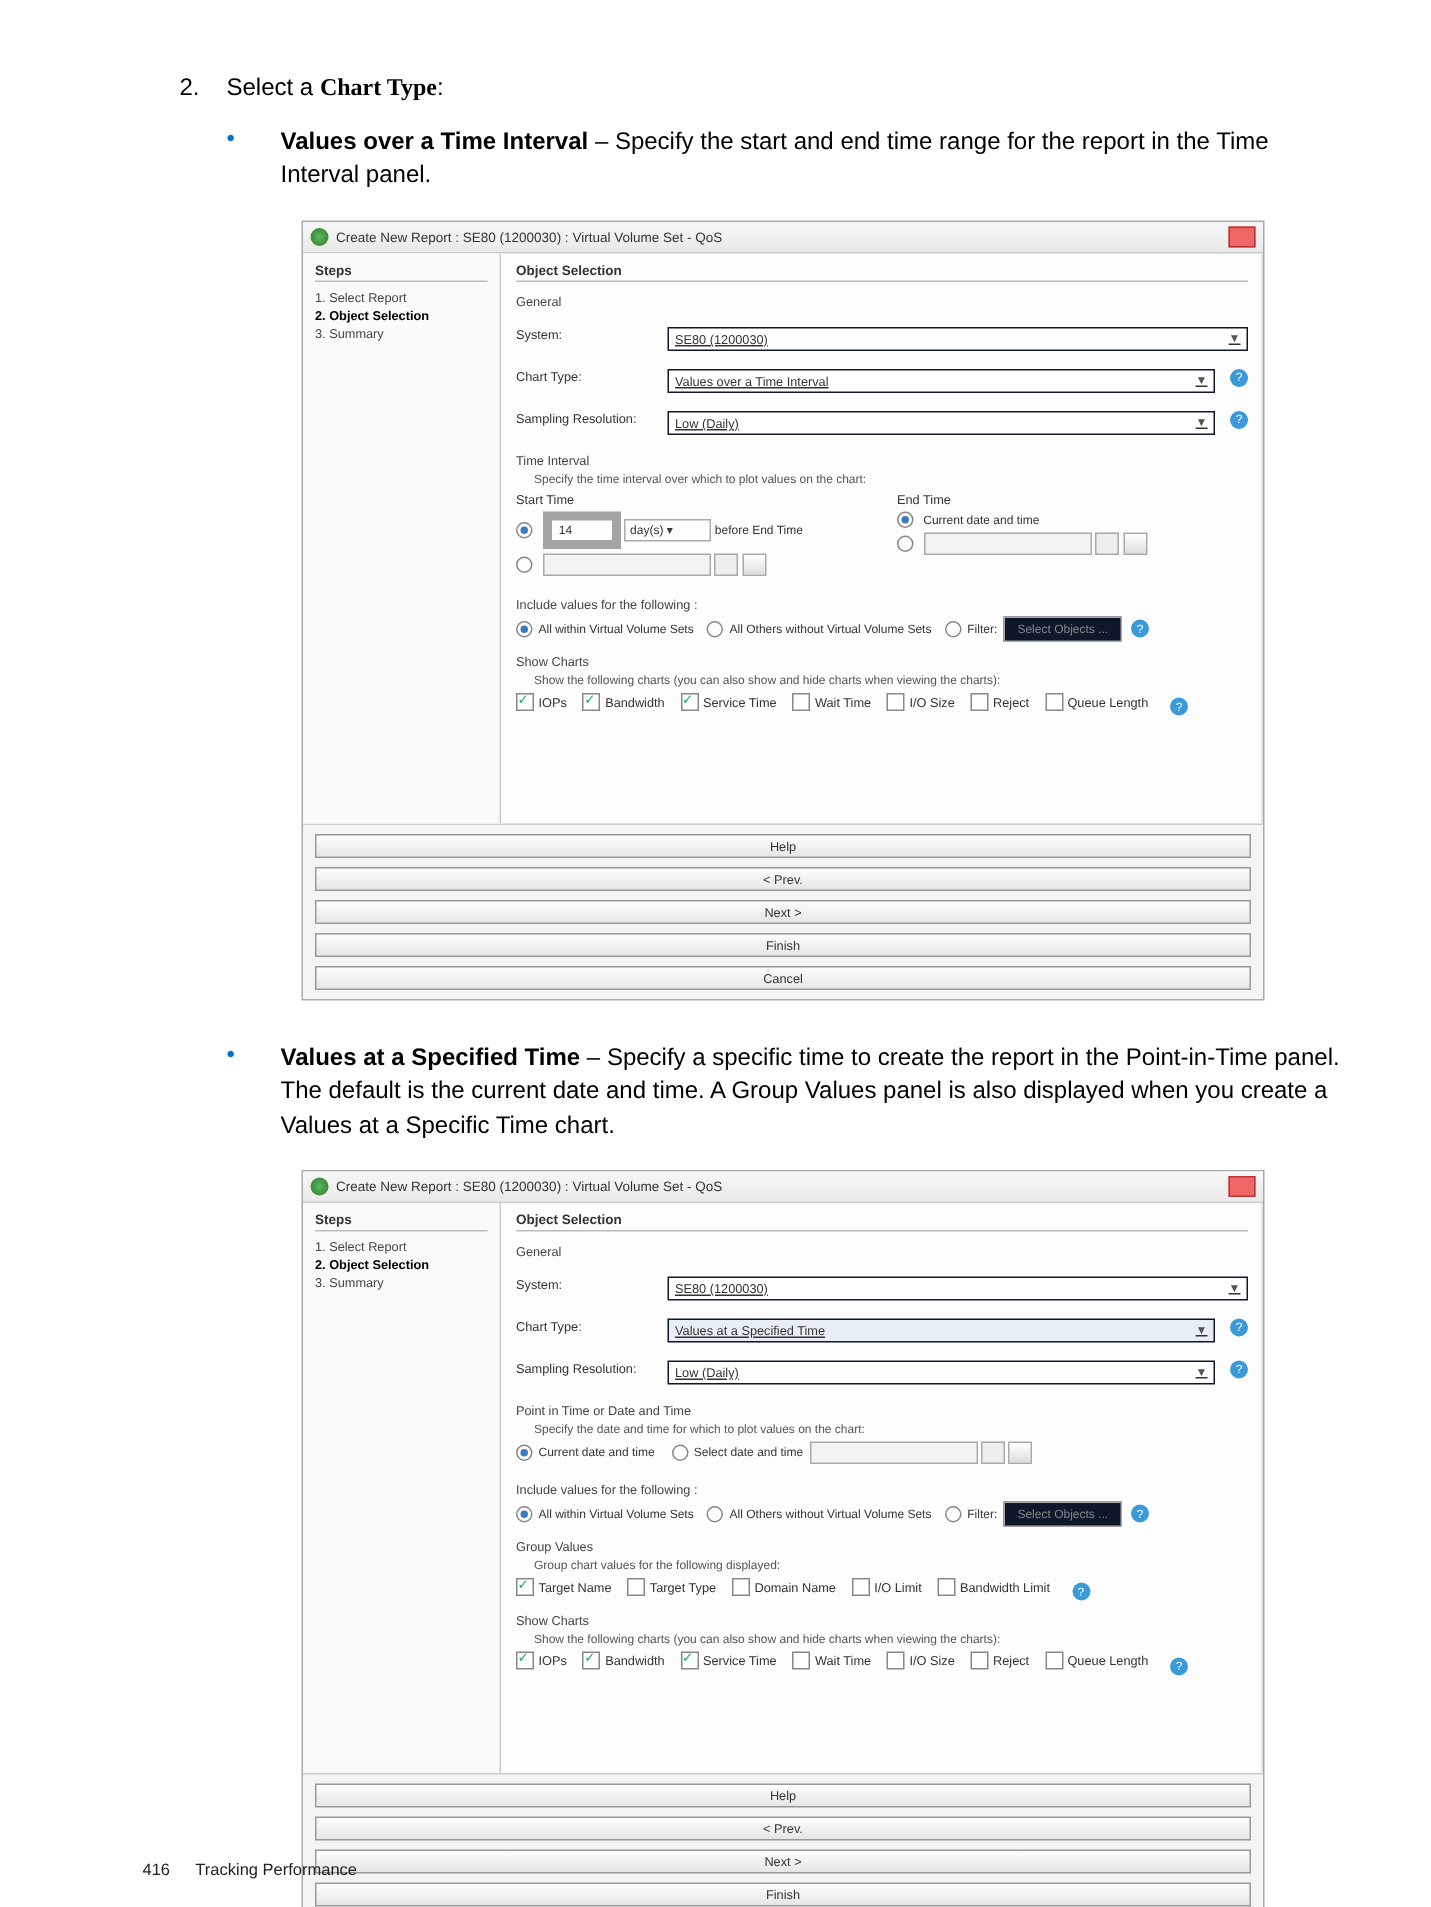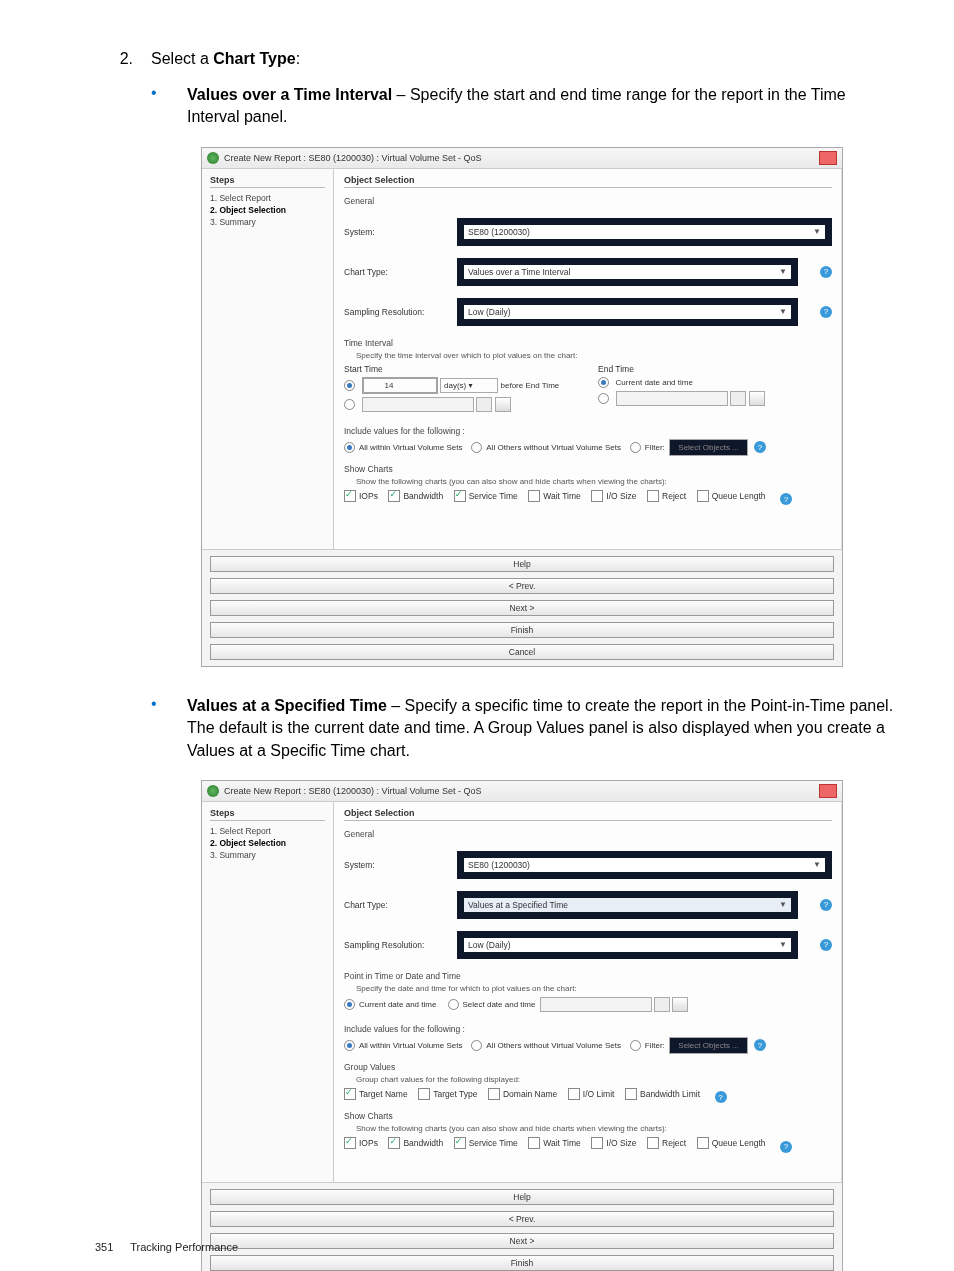--- a/index.html
+++ b/index.html
@@ -17,20 +17,21 @@
     font-size: 16px;
     margin-bottom: 16px;
   }
   .step-num {
     width: 38px;
     text-align: right;
     padding-right: 18px;
   }
   .step-text b {
     font-weight: bold;
+    font-family: Liberation Serif, serif;
   }
   .bullet-block {
     margin-left: 56px;
     margin-bottom: 18px;
   }
   .bullet-row {
     display: flex;
   }
   .bullet-dot {
     color: #0073cf;
@@ -105,52 +106,53 @@
     padding-bottom: 2px;
     margin-bottom: 4px;
   }
   .section-title {
     font-size: 8.5px;
     color: #444;
     margin: 8px 0 3px 0;
   }
   .form-row {
     display: flex;
-    align-items: center;
+    align-items: flex-start;
     margin: 12px 0;
-    gap: 18px;
+    gap: 6px;
   }
   .form-label { width: 95px; font-size: 8.5px; color:#333; }
   .form-field {
     flex: 1;
-    border: 7px solid #0f172a;
+    border: 1px solid #0f172a;
     background: #fff;
     height: 14px;
     line-height: 14px;
     padding: 0 4px;
     font-size: 8.5px;
     display: flex;
     align-items: center;
     justify-content: space-between;
+    text-decoration: underline;
   }
   .form-field .dd { color:#555; font-size:8px; }
   .help-icon {
     width: 12px; height: 12px; border-radius: 50%;
     background: #3a9ad9; color: #fff; font-size: 8px;
     display: inline-flex; align-items:center; justify-content:center;
     margin-left: 4px;
   }
   .subtext { font-size: 8px; color:#555; margin: 2px 0 4px 12px; }
 
   .ti-row { display:flex; gap:20px; margin-top:4px;}
   .ti-col { flex:1; }
   .ti-head { font-size: 8.5px; margin-bottom: 3px; }
   .radio { width:9px;height:9px;border:1px solid #888;border-radius:50%;display:inline-block;vertical-align:middle;margin-right:4px; position:relative;}
   .radio.checked::after{content:"";position:absolute;inset:2px;background:#3a7ac0;border-radius:50%;}
-  .mini-input { border:2px solid #a3a3a3; height:13px; width:30px; display:inline-block; vertical-align:middle; font-size:8px; padding:0 21px; line-height:13px;}
+  .mini-input { border:6px solid #a3a3a3; height:13px; width:30px; display:inline-block; vertical-align:middle; font-size:8px; padding:0 5px; line-height:13px;}
   .mini-sel { border:1px solid #aaa; height:13px; width:50px; display:inline-block; vertical-align:middle; font-size:8px; padding:0 3px; line-height:13px;}
   .date-in { border:1px solid #aaa; height:13px; width:110px; display:inline-block; vertical-align:middle; background:#f3f3f3;}
   .date-btn { border:1px solid #aaa; height:13px; width:14px; display:inline-block; vertical-align:middle; background:#eee;}
   .cal-btn { border:1px solid #aaa; height:13px; width:14px; display:inline-block; vertical-align:middle; background:linear-gradient(#fff,#ddd);}
 
   .btn-sel {
     border:1px solid #aaa; height:15px; padding:0 8px; display:inline-block;
     font-size:8px; line-height:15px; background:#0f172a; color:#888;
   }
   .chk { width:10px;height:10px;border:1px solid #888;display:inline-block;vertical-align:middle;margin-right:3px;background:#fff;position:relative;}
@@ -463,15 +465,15 @@
   <div class="dialog-footer">
     <span class="dbtn">Help</span>
     <span class="dbtn">&lt; Prev.</span>
     <span class="dbtn">Next &gt;</span>
     <span class="dbtn">Finish</span>
     <span class="dbtn">Cancel</span>
   </div>
 </div>
 
 <div class="page-footer">
-  <span class="pnum">351</span>
+  <span class="pnum">416</span>
   <span>Tracking Performance</span>
 </div>
 
 </body></html>

